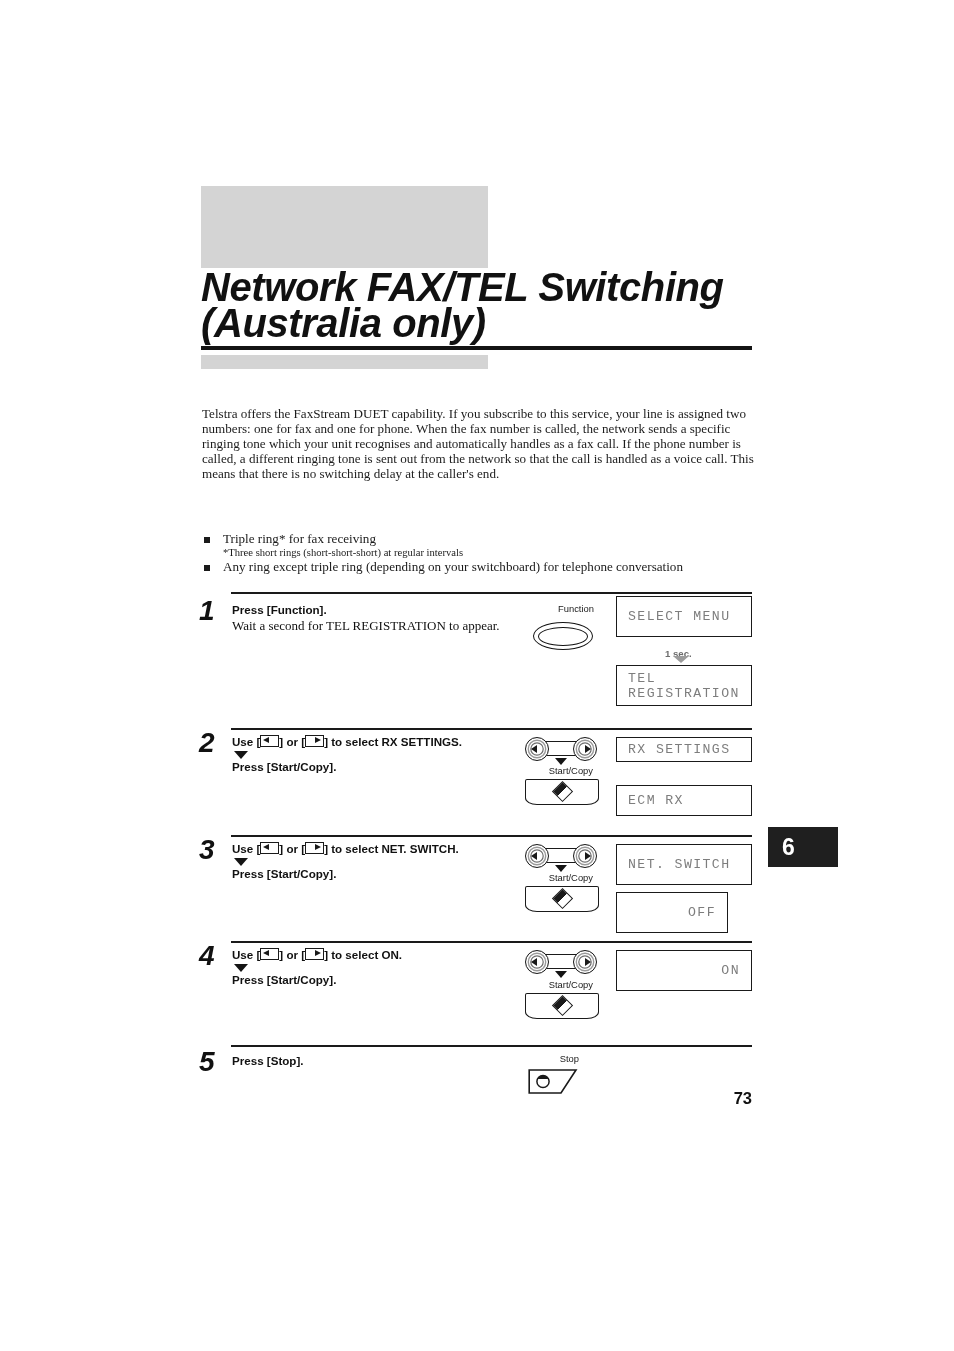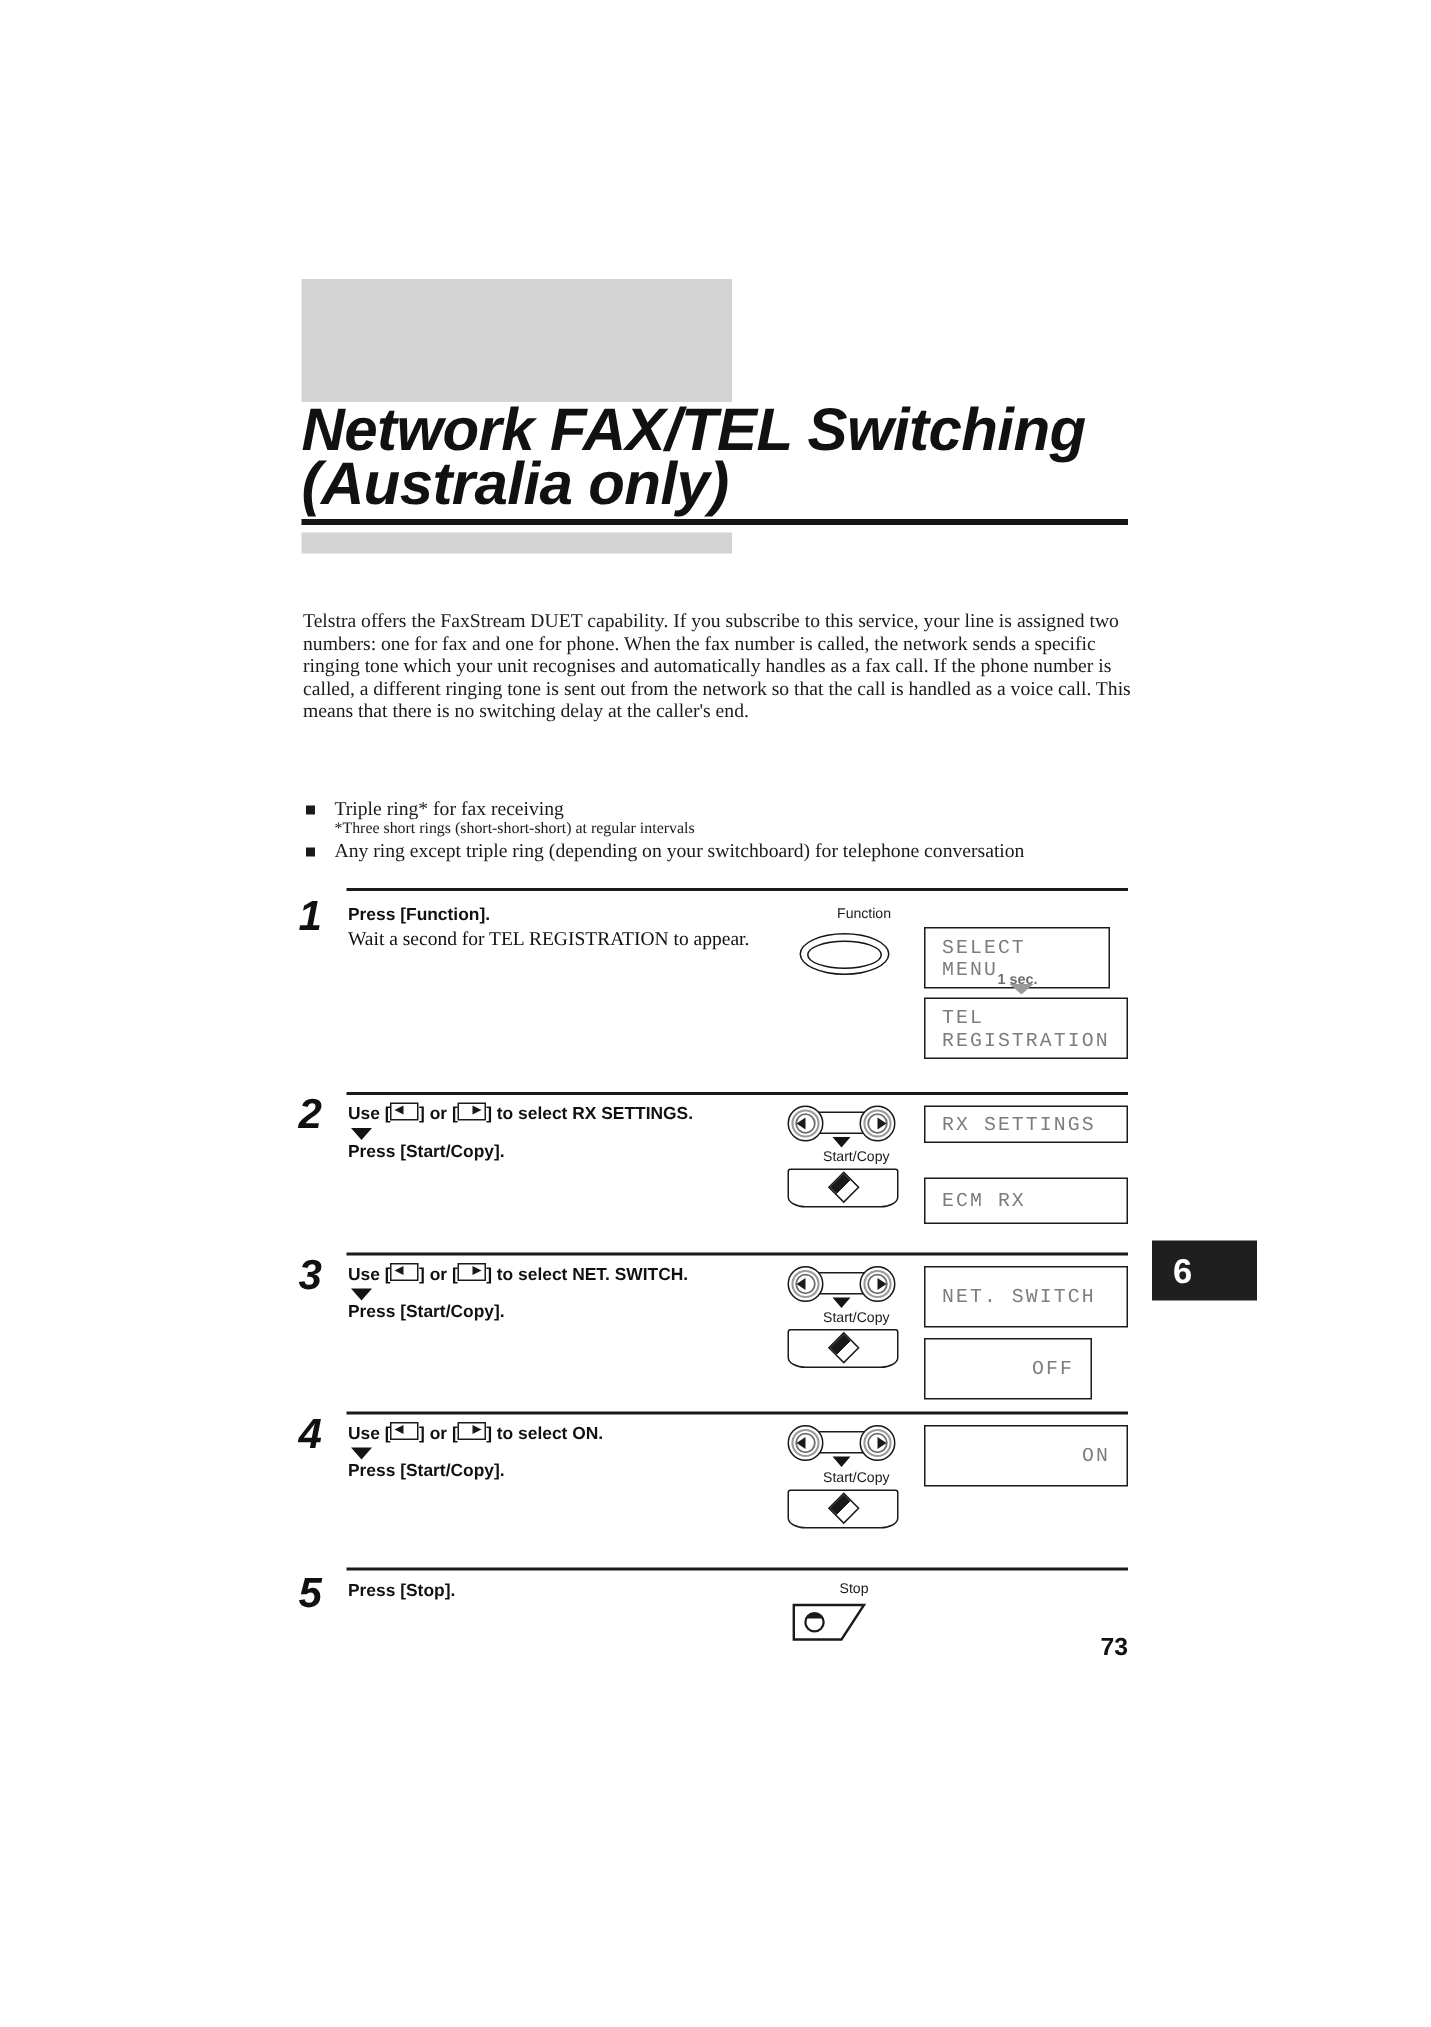--- a/index.html
+++ b/index.html
@@ -337,21 +337,21 @@
     <div class="step-text" style="top:603px;">
       <div>Press [Function].</div>
       <div class="step-sub">Wait a second for TEL REGISTRATION to appear.</div>
     </div>
 
     <div class="btn-label" style="left:530px; top:603px; width:64px;">Function</div>
     <div class="fn-oval-outer" style="left:533px; top:622px;">
       <div class="fn-oval-inner" style="left:4px; top:3.5px;"></div>
     </div>
 
-    <div class="lcd" style="left:616px; top:618px; width:124px; height:41px;">SELECT MENU</div>
+    <div class="lcd" style="left:616px; top:596px; width:136px; height:41px;">SELECT MENU</div>
     <div class="sec-label" style="left:665px; top:648px;">1 sec.</div>
     <div class="sec-caret" style="left:673px; top:656px;"></div>
     <div class="lcd" style="left:616px; top:665px; width:136px; height:41px;">TEL REGISTRATION</div>
   </div>
 
   <div class="step">
     <div class="step-rule" style="top:728px;"></div>
     <div class="step-num" style="top:729px;">2</div>
     <div class="step-text" style="top:735px;">
       <div><span>Use [</span><span class="arrowkey l"><i></i></span><span>] or [</span><span class="arrowkey r"><i></i></span><span>] to select RX SETTINGS.</span></div>

